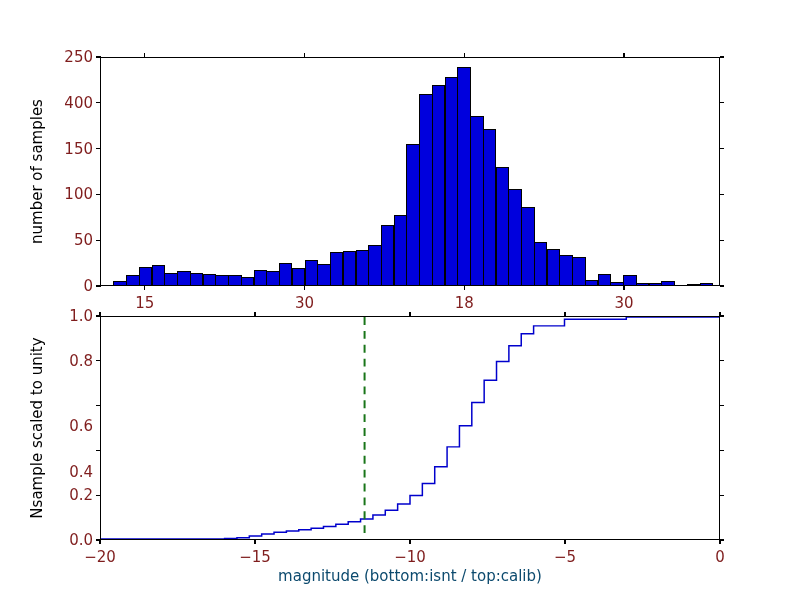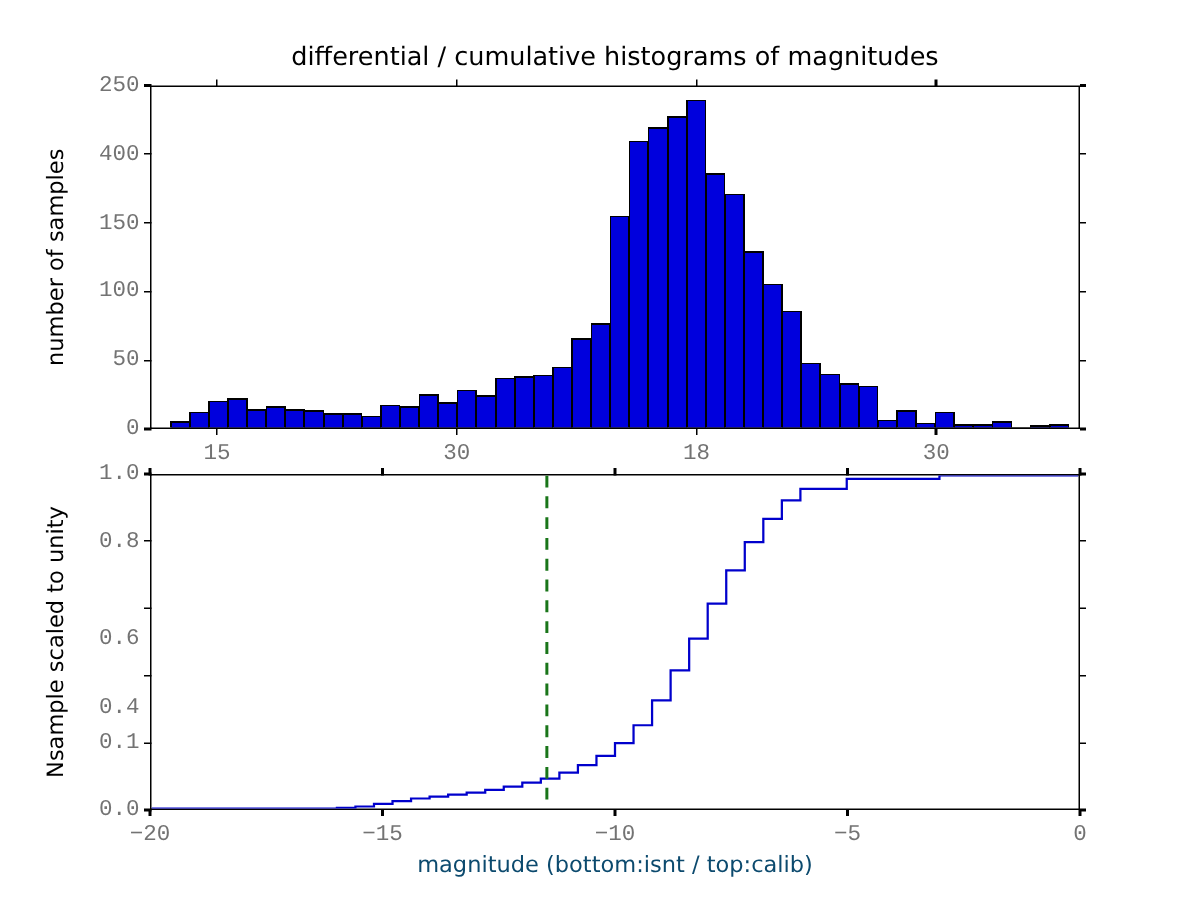--- a/index.html
+++ b/index.html
@@ -82,23 +82,22 @@
     top: 567px;
     width: 620px;
     text-align: center;
     font-size: 15px;
     color: #0c4a6e;
     white-space: nowrap;
   }
   .tick-label {
     position: absolute;
     font-size: 15px;
-    color: #737373;
-    white-space: nowrap;
-    font-family: Liberation Mono, monospace;
+    color: #7f1d1d;
+    white-space: nowrap;
   }
   .ytick-label {
     text-align: right;
     transform: translateY(-50%);
   }
   .xtick-label {
     text-align: center;
     transform: translateX(-50%);
   }
   .tick-mark {
@@ -129,21 +128,20 @@
     font-size: 16px;
     color: #000000;
     white-space: nowrap;
   }
 </style>
 </head>
 <body>
 
 <div id="figure">
 
-  <div class="chart-title">differential / cumulative histograms of magnitudes</div>
 
   <div class="ylabel" id="ylabel-top">number of samples</div>
   <div class="ylabel" id="ylabel-bottom">Nsample scaled to unity</div>
   <div id="xlabel-bottom">magnitude (bottom:isnt / top:calib)</div>
 
   <div class="axes" id="axes-top">
     <svg class="plot-svg" id="svg-top" viewBox="0 0 620 229" preserveAspectRatio="none">
         <rect x="12.943298969072146" y="225.336" width="12.463917525773216" height="3.6639999999999873" fill="#0000dd" stroke="#000000" stroke-width="1" shape-rendering="crispEdges"></rect>
         <rect x="25.726804123711336" y="218.924" width="12.463917525773208" height="10.075999999999993" fill="#0000dd" stroke="#000000" stroke-width="1" shape-rendering="crispEdges"></rect>
         <rect x="38.51030927835052" y="211.596" width="12.463917525773219" height="17.403999999999996" fill="#0000dd" stroke="#000000" stroke-width="1" shape-rendering="crispEdges"></rect>
@@ -230,21 +228,21 @@
       <div class="tick-mark" style="left: 463.68px; top: 53px; width: 1.3px; height: 4.5px;"></div>
       <div class="tick-label xtick-label" style="left: 464.33px; top: 294px;">18</div>
       <div class="tick-mark" style="left: 623.474px; top: 285.5px; width: 1.3px; height: 4.5px;"></div>
       <div class="tick-mark" style="left: 623.474px; top: 53px; width: 1.3px; height: 4.5px;"></div>
       <div class="tick-label xtick-label" style="left: 624.124px; top: 294px;">30</div>
       <div class="tick-mark" style="left: 96px; top: 539.35px; width: 4.5px; height: 1.3px;"></div>
       <div class="tick-mark" style="left: 719.5px; top: 539.35px; width: 4.5px; height: 1.3px;"></div>
       <div class="tick-label ytick-label" style="left: 52px; top: 540px; width: 41px;">0.0</div>
       <div class="tick-mark" style="left: 96px; top: 494.55px; width: 4.5px; height: 1.3px;"></div>
       <div class="tick-mark" style="left: 719.5px; top: 494.55px; width: 4.5px; height: 1.3px;"></div>
-      <div class="tick-label ytick-label" style="left: 52px; top: 495.2px; width: 41px;">0.1</div>
+      <div class="tick-label ytick-label" style="left: 52px; top: 495.2px; width: 41px;">0.2</div>
       <div class="tick-mark" style="left: 96px; top: 449.75px; width: 4.5px; height: 1.3px;"></div>
       <div class="tick-mark" style="left: 719.5px; top: 449.75px; width: 4.5px; height: 1.3px;"></div>
       <div class="tick-label ytick-label" style="left: 52px; top: 450.4px; width: 41px; margin-top: 22px;">0.4</div>
       <div class="tick-mark" style="left: 96px; top: 404.95px; width: 4.5px; height: 1.3px;"></div>
       <div class="tick-mark" style="left: 719.5px; top: 404.95px; width: 4.5px; height: 1.3px;"></div>
       <div class="tick-label ytick-label" style="left: 52px; top: 405.6px; width: 41px; margin-top: 20px;">0.6</div>
       <div class="tick-mark" style="left: 96px; top: 360.15px; width: 4.5px; height: 1.3px;"></div>
       <div class="tick-mark" style="left: 719.5px; top: 360.15px; width: 4.5px; height: 1.3px;"></div>
       <div class="tick-label ytick-label" style="left: 52px; top: 360.8px; width: 41px;">0.8</div>
       <div class="tick-mark" style="left: 96px; top: 315.35px; width: 4.5px; height: 1.3px;"></div>

